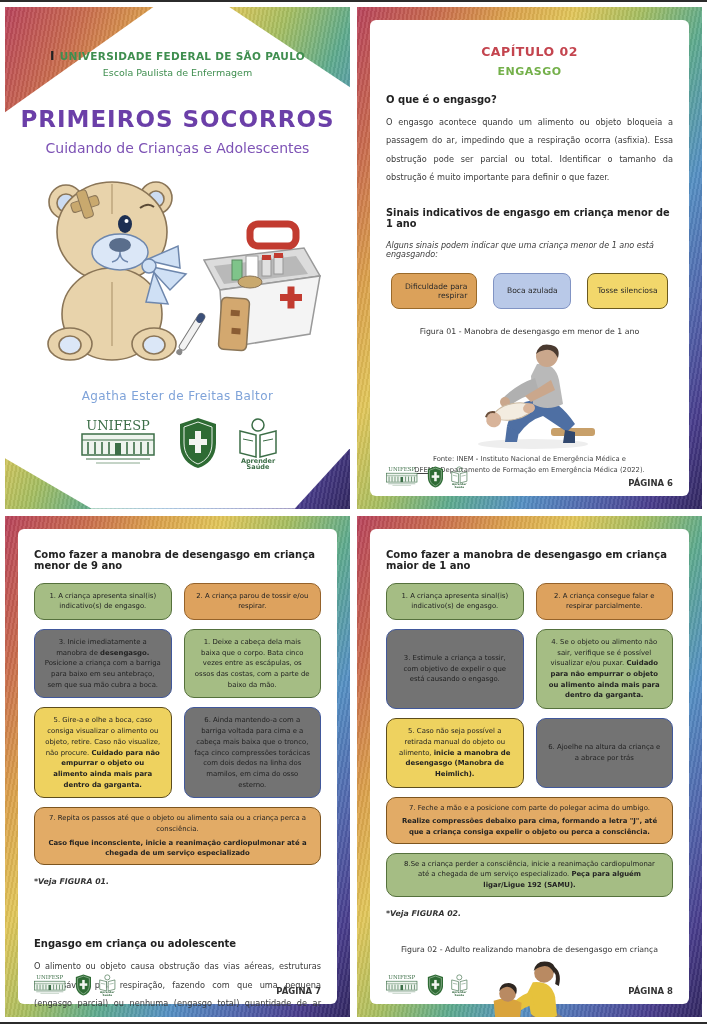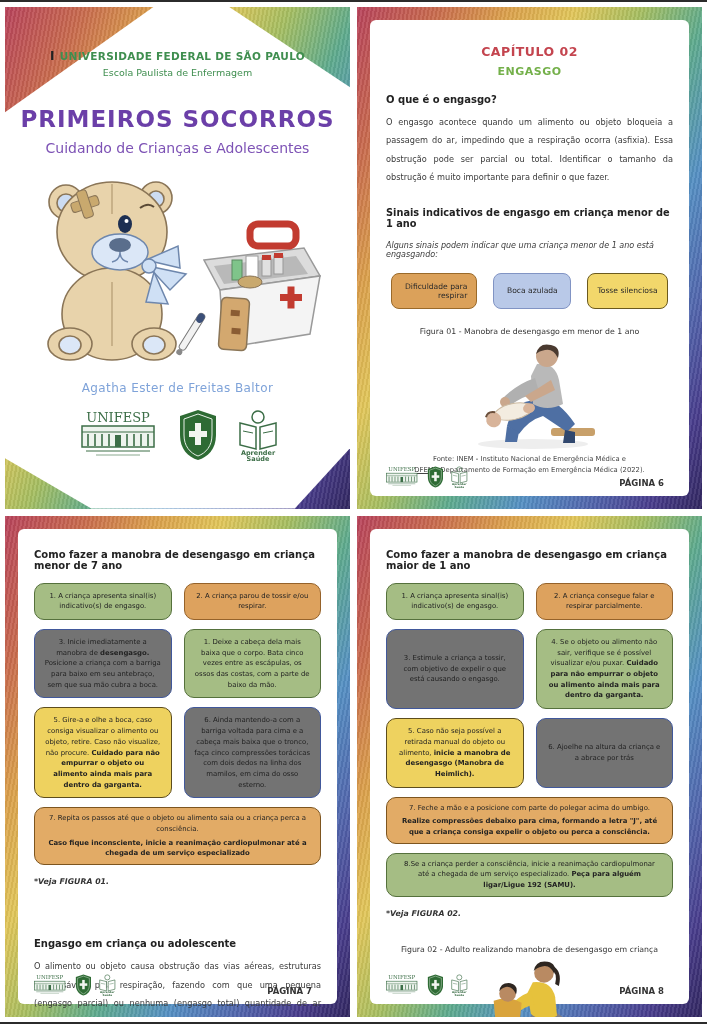--- a/index.html
+++ b/index.html
@@ -25,21 +25,21 @@
     position:absolute;inset:0;background:#fff;z-index:1;
     clip-path:polygon(43% 0,65% 0,100% 16%,100% 88%,84% 100%,25% 100%,0 90%,0 21%);
   }
   .cover-content{position:absolute;inset:0;z-index:2;text-align:center;}
   .uni-line{margin-top:42px;font-size:10.5px;letter-spacing:.3px;color:#3f8e4f;font-weight:600;}
   .uni-mark{color:#222;font-weight:bold;margin-right:5px;font-size:12px;}
   .uni-school{margin-top:4px;font-size:9.5px;color:#3f8e4f;}
   .cover-title{margin-top:28px;font-size:23px;font-weight:bold;color:#6b3fa8;letter-spacing:1px;}
   .cover-subtitle{margin-top:8px;font-size:14px;color:#7d52b5;}
   .cover-illust{margin-top:8px;}
-  .cover-author{margin-top:8px;font-size:12px;color:#7fa3d9;letter-spacing:.4px;}
+  .cover-author{margin-top:16px;font-size:12px;color:#7fa3d9;letter-spacing:.4px;}
   .cover-logos{margin-top:14px;display:flex;justify-content:center;align-items:center;gap:18px;}
   .cover-logos svg{height:52px;}
   
   .page-white{
     position:absolute;inset:13px;background:#fff;border-radius:6px;z-index:1;
     padding:14px 16px;box-sizing:border-box;font-size:8px;
   }
   .chapter{color:#c4454f;font-weight:bold;font-size:12.5px;text-align:center;margin-top:10px;letter-spacing:.5px;}
   .chapter-topic{color:#74b04a;font-weight:bold;font-size:11px;text-align:center;margin-top:6px;letter-spacing:.5px;}
   .h-bold{font-weight:bold;font-size:10px;color:#222;margin-top:16px;}
@@ -49,21 +49,21 @@
   .signs-row{display:flex;justify-content:center;gap:16px;margin-top:14px;}
   .sign-box{border-radius:8px;padding:8px 9px;font-size:7.6px;text-align:right;min-width:78px;max-width:86px;
     display:flex;align-items:center;justify-content:center;box-sizing:border-box;color:#2a2a2a;}
   .sign-orange{background:#dba15a;border:1.4px solid #9a6a2a;}
   .sign-blue{background:#b9c9e8;border:1.4px solid #8194c4;}
   .sign-yellow{background:#f2d76b;border:1.4px solid #6b5a1e;}
   .fig-caption{text-align:center;font-size:7.8px;color:#333;margin-top:18px;}
   .fig-wrap{text-align:center;margin-top:4px;}
   .fonte{text-align:center;font-size:6.8px;color:#444;line-height:1.7;margin-top:2px;}
   .fonte .u{text-decoration:underline;}
-  .footer{position:absolute;left:14px;right:25px;bottom:8px;display:flex;justify-content:space-between;align-items:flex-end;}
+  .footer{position:absolute;left:14px;right:16px;bottom:8px;display:flex;justify-content:space-between;align-items:flex-end;}
   .footer .logos-slot{display:flex;gap:7px;align-items:flex-end;}
   .footer svg{height:22px;}
   .page-label{font-weight:bold;font-size:8.5px;color:#333;}
   
   .steps-title{font-weight:bold;font-size:10px;color:#222;margin-top:6px;}
   .steps-grid{display:grid;grid-template-columns:1fr 1fr;gap:9px 12px;margin-top:12px;}
   .step{border-radius:10px;padding:7px 9px;font-size:6.9px;line-height:1.55;text-align:center;color:#222;
     display:flex;flex-direction:column;justify-content:center;box-sizing:border-box;}
   .step.wide{grid-column:1 / -1;padding:5px 12px;}
   .step b{font-weight:bold;}
@@ -277,21 +277,21 @@
     <text x="22" y="52" text-anchor="middle" font-size="6.5" fill="#3c6e47" font-weight="bold">Saúde</text>
   </svg>
 </div>
         <div class="page-label">PÁGINA 6</div>
       </div>
     </div>
   </div>
 
   <div class="quad">
     <div class="page-white">
-      <div class="steps-title">Como fazer a manobra de desengasgo em criança menor de 7 ano</div>
+      <div class="steps-title">Como fazer a manobra de desengasgo em criança menor de 9 ano</div>
       <div class="steps-grid" id="steps7">
           <div class="step green">
             <span>1. A criança apresenta sinal(is) indicativo(s) de engasgo.</span>
           </div>
           <div class="step orange">
             <span>2. A criança parou de tossir e/ou respirar.</span>
           </div>
           <div class="step blue">
             <span>3. Inicie imediatamente a manobra de <b>desengasgo.</b> Posicione a criança com a barriga para baixo em seu antebraço, sem que sua mão cubra a boca.</span>
           </div>

